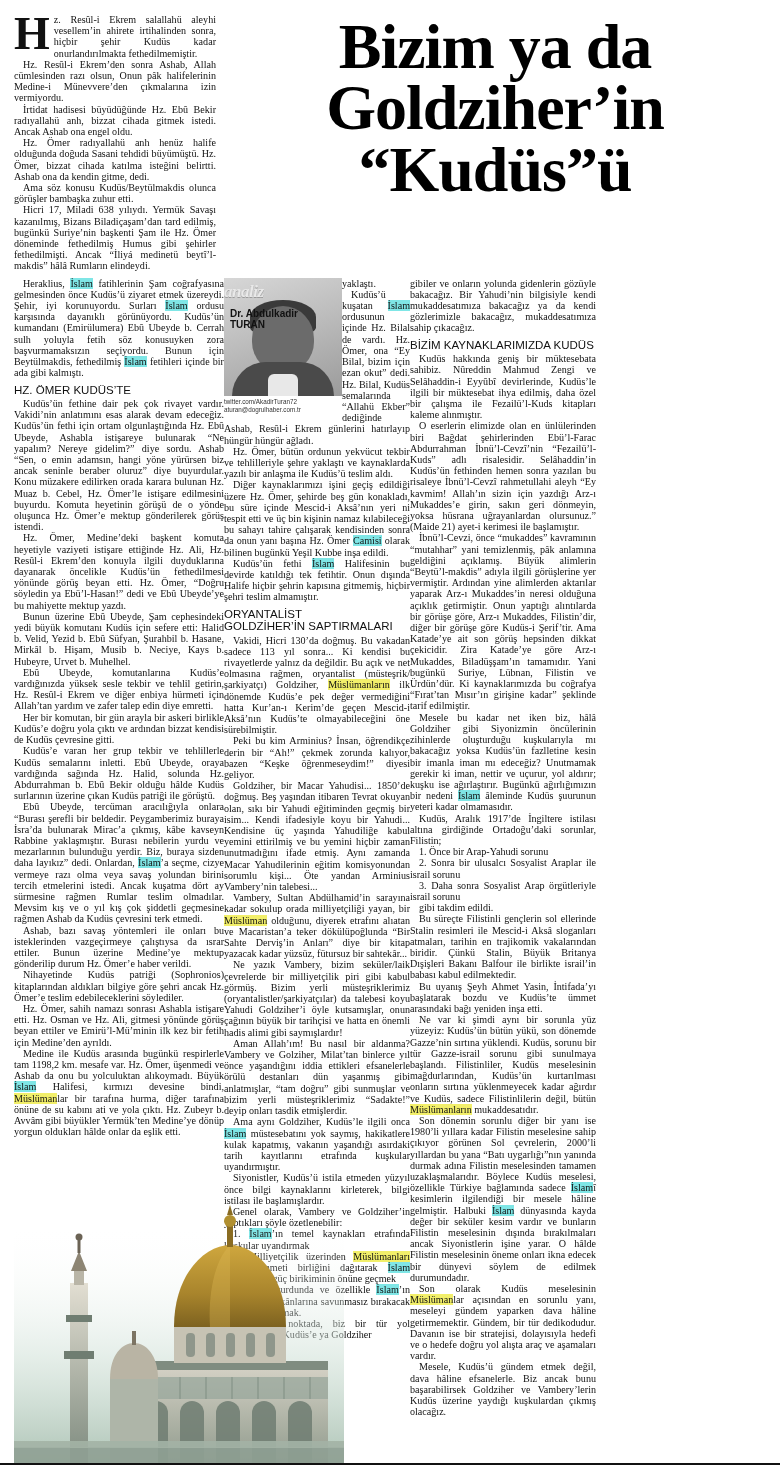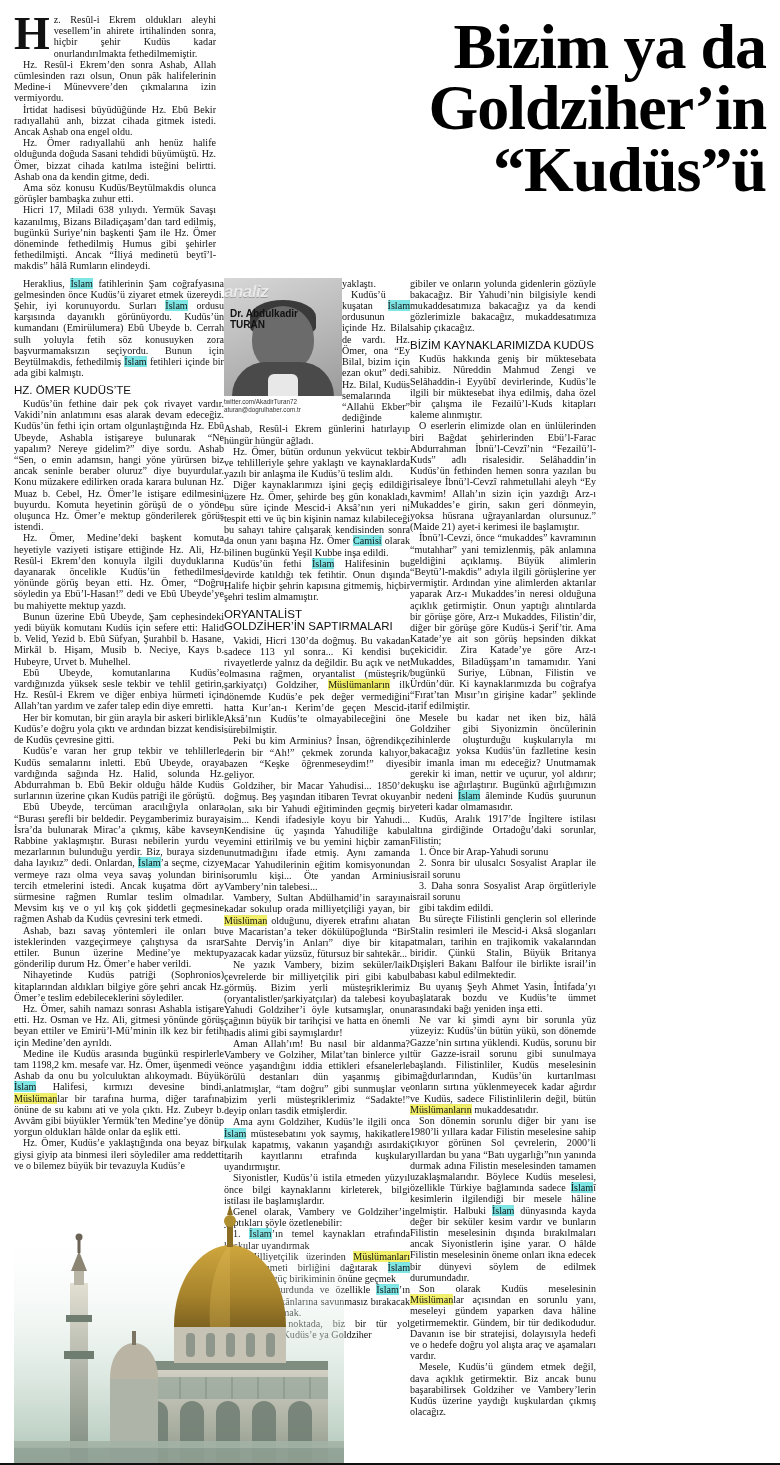--- a/index.html
+++ b/index.html
@@ -15,21 +15,21 @@
 
   
   .head-row{display:flex;align-items:flex-start;}
   .head-left{width:210px;flex:0 0 210px;padding-right:8px;box-sizing:border-box;}
   .head-right{flex:1;}
   .headline{
     font-family:"Liberation Serif", serif;
     font-weight:bold;
     font-size:64px;
     line-height:0.96;
-    text-align:right;
+    text-align:center;
     letter-spacing:-1px;
     color:#000;
     margin:0;
     padding-top:2px;
   }
   .headline div{white-space:nowrap;}
 
   
   .col-text{
     font-size:10.1px;
@@ -89,21 +89,21 @@
   .analyst .photo .body{
     position:absolute;left:8px;bottom:0;width:102px;height:34px;
     background:#4a4a4a;border-radius:40px 40px 0 0;
   }
   .analyst .photo .shirt{
     position:absolute;left:44px;bottom:0;width:30px;height:22px;
     background:#e8e8e8;border-radius:6px 6px 0 0;
   }
   .analyst .tag{
     position:absolute;left:0;top:4px;
-    font-family:Liberation Sans, sans-serif;
+    font-family:Liberation Serif, serif;
     font-style:italic;font-weight:bold;font-size:17px;
     color:#e9e9e9;letter-spacing:-0.5px;
     text-shadow:0 1px 0 rgba(0,0,0,.25);
   }
   .analyst .name{
     font-family:"Liberation Sans", sans-serif;
     font-weight:bold;font-size:10px;line-height:11px;
     position:absolute;left:6px;top:30px;color:#111;
   }
   .analyst .contact{
@@ -125,21 +125,21 @@
   .footer-rule{position:absolute;left:0;bottom:0;width:100%;height:2px;background:#111;}
 </style>
 </head>
 <body>
 
 <div class="page">
 
   <div class="head-row">
     <div class="head-left">
       <div class="col-text">
-        <p class="noind"><span class="dropcap">H</span><span>z. Resûl-i Ekrem oldukları aleyhi vesellem’in ahirete irtihalinden sonra, hiçbir şehir Kudüs kadar onurlandırılmakta fethedilmemiştir.</span></p>
+        <p class="noind"><span class="dropcap">H</span><span>z. Resûl-i Ekrem salallahü aleyhi vesellem’in ahirete irtihalinden sonra, hiçbir şehir Kudüs kadar onurlandırılmakta fethedilmemiştir.</span></p>
         <p><span>Hz. Resûl-i Ekrem’den sonra Ashab, Allah cümlesinden razı olsun, Onun pâk halifelerinin Medine-i Münevvere’den çıkmalarına izin vermiyordu.</span></p>
         <p><span>İrtidat hadisesi büyüdüğünde Hz. Ebû Bekir radıyallahü anh, bizzat cihada gitmek istedi. Ancak Ashab ona engel oldu.</span></p>
         <p><span>Hz. Ömer radıyallahü anh henüz halife olduğunda doğuda Sasani tehdidi büyümüştü. Hz. Ömer, bizzat cihada katılma isteğini belirtti. Ashab ona da kendin gitme, dedi.</span></p>
         <p><span>Ama söz konusu Kudüs/Beytülmakdis olunca görüşler bambaşka zuhur etti.</span></p>
         <p><span>Hicri 17, Miladi 638 yılıydı. Yermük Savaşı kazanılmış, Bizans Biladiçaşam’dan tard edilmiş, bugünkü Suriye’nin başkenti Şam ile Hz. Ömer döneminde fethedilmiş Humus gibi şehirler fethedilmişti. Ancak “İliyá medinetü beytî’l-makdis” hâlâ Rumların elindeydi.</span></p>
       </div>
     </div>
     <div class="head-right">
       <div class="headline">
         <div>Bizim ya da</div>
@@ -159,21 +159,20 @@
         <p><span>Hz. Ömer, Medine’deki başkent komuta heyetiyle vaziyeti istişare ettiğinde Hz. Ali, Hz. Resûl-i Ekrem’den konuyla ilgili duyduklarına dayanarak öncelikle Kudüs’ün fethedilmesi yönünde görüş beyan etti. Hz. Ömer, “Doğru söyledin ya Ebü’l-Hasan!” dedi ve Ebû Ubeyde’ye bu mahiyette mektup yazdı.</span></p>
         <p><span>Bunun üzerine Ebû Ubeyde, Şam cephesindeki yedi büyük komutanı Kudüs için sefere etti: Halid b. Velid, Yezid b. Ebû Süfyan, Şurahbil b. Hasane, Mirkâl b. Hişam, Musib b. Neciye, Kays b. Hubeyre, Urvet b. Muhelhel.</span></p>
         <p><span>Ebû Ubeyde, komutanlarına Kudüs’e vardığınızda yüksek sesle tekbir ve tehlil getirin, Hz. Resûl-i Ekrem ve diğer enbiya hürmeti için Allah’tan yardım ve zafer talep edin diye emretti.</span></p>
         <p><span>Her bir komutan, bir gün arayla bir askeri birlikle Kudüs’e doğru yola çıktı ve ardından bizzat kendisi de Kudüs çevresine gitti.</span></p>
         <p><span>Kudüs’e varan her grup tekbir ve tehlillerle Kudüs semalarını inletti. Ebû Ubeyde, oraya vardığında sağında Hz. Halid, solunda Hz. Abdurrahman b. Ebû Bekir olduğu hâlde Kudüs surlarının üzerine çıkan Kudüs patriği ile görüştü.</span></p>
         <p><span>Ebû Ubeyde, tercüman aracılığıyla onlara “Burası şerefli bir beldedir. Peygamberimiz buraya İsra’da bulunarak Mirac’a çıkmış, kâbe kavseyn Rabbine yaklaşmıştır. Burası nebilerin yurdu ve mezarlarının bulunduğu yerdir. Biz, buraya sizden daha layıkız” dedi. Onlardan, <span class="hl-cyan">İslam</span>’a seçme, cizye vermeye razı olma veya savaş yolundan birini tercih etmelerini istedi. Ancak kuşatma dört ay sürmesine rağmen Rumlar teslim olmadılar. Mevsim kış ve o yıl kış çok şiddetli geçmesine rağmen Ashab da Kudüs çevresini terk etmedi.</span></p>
         <p><span>Ashab, bazı savaş yöntemleri ile onları bu isteklerinden vazgeçirmeye çalıştıysa da ısrar ettiler. Bunun üzerine Medine’ye mektup gönderilip durum Hz. Ömer’e haber verildi.</span></p>
         <p><span>Nihayetinde Kudüs patriği (Sophronios) kitaplarından aldıkları bilgiye göre şehri ancak Hz. Ömer’e teslim edebileceklerini söylediler.</span></p>
         <p><span>Hz. Ömer, sahih namazı sonrası Ashabla istişare etti. Hz. Osman ve Hz. Ali, gitmesi yönünde görüş beyan ettiler ve Emirü’l-Mü’minin ilk kez bir fetih için Medine’den ayrıldı.</span></p>
         <p><span>Medine ile Kudüs arasında bugünkü respirlerle tam 1198,2 km. mesafe var. Hz. Ömer, üşenmedi ve Ashab da onu bu yolculuktan alıkoymadı. Büyük <span class="hl-cyan">İslam</span> Halifesi, kırmızı devesine bindi, <span class="hl-yellow">Müslüman</span>lar bir tarafına hurma, diğer tarafına önüne de su kabını ati ve yola çıktı. Hz. Zubeyr b. Avvâm gibi büyükler Yermük’ten Medine’ye dönüp yorgun oldukları hâlde onlar da eşlik etti.</span></p>
-        <p><span>Hz. Ömer, Kudüs’e yaklaştığında ona beyaz bir giysi giyip ata binmesi ileri söylediler ama reddetti ve o bilemez büyük bir tevazuyla Kudüs’e</span></p>
       </div>
     </div>
 
     <div class="col">
       <div class="analyst">
         <div class="photo">
           <div class="hair"></div>
           <div class="face"></div>
           <div class="body"></div>
           <div class="shirt"></div>
@@ -225,21 +224,21 @@
         <p><span>Kudüs, Aralık 1917’de İngiltere istilası altına girdiğinde Ortadoğu’daki sorunlar, Filistin;</span></p>
         <p><span>1. Önce bir Arap-Yahudi sorunu</span></p>
         <p><span>2. Sonra bir ulusalcı Sosyalist Araplar ile israil sorunu</span></p>
         <p><span>3. Daha sonra Sosyalist Arap örgütleriyle israil sorunu</span></p>
         <p><span>gibi takdim edildi.</span></p>
         <p><span>Bu süreçte Filistinli gençlerin sol ellerinde Stalin resimleri ile Mescid-i Aksâ sloganları atmaları, tarihin en trajikomik vakalarından biridir. Çünkü Stalin, Büyük Britanya Dışişleri Bakanı Balfour ile birlikte israil’in babası kabul edilmektedir.</span></p>
         <p><span>Bu uyanış Şeyh Ahmet Yasin, İntifada’yı başlatarak bozdu ve Kudüs’te ümmet arasındaki bağı yeniden inşa etti.</span></p>
         <p><span>Ne var ki şimdi aynı bir sorunla yüz yüzeyiz: Kudüs’ün bütün yükü, son dönemde Gazze’nin sırtına yüklendi. Kudüs, sorunu bir tür Gazze-israil sorunu gibi sunulmaya başlandı. Filistinliler, Kudüs meselesinin mağdurlarından, Kudüs’ün kurtarılması onların sırtına yüklenmeyecek kadar ağırdır ve Kudüs, sadece Filistinlilerin değil, bütün <span class="hl-yellow">Müslümanların</span> mukaddesatıdır.</span></p>
         <p><span>Son dönemin sorunlu diğer bir yanı ise 1980’li yıllara kadar Filistin meselesine sahip çıkıyor görünen Sol çevrelerin, 2000’li yıllardan bu yana “Batı uygarlığı”nın yanında durmak adına Filistin meselesinden tamamen uzaklaşmalarıdır. Böylece Kudüs meselesi, özellikle Türkiye bağlamında sadece <span class="hl-cyan">İslam</span>î kesimlerin ilgilendiği bir mesele hâline gelmiştir. Halbuki <span class="hl-cyan">İslam</span> dünyasında kayda değer bir seküler kesim vardır ve bunların Filistin meselesinin dışında bırakılmaları ancak Siyonistlerin işine yarar. O hâlde Filistin meselesinin öneme onları ikna edecek bir dünyevi söylem de edilmek durumundadır.</span></p>
         <p><span>Son olarak Kudüs meselesinin <span class="hl-yellow">Müslüman</span>lar açısından en sorunlu yanı, meseleyi gündem yaparken dava hâline getirmemektir. Gündem, bir tür dedikodudur. Davanın ise bir stratejisi, dolayısıyla hedefi ve o hedefe doğru yol alışta araç ve aşamaları vardır.</span></p>
-        <p><span>Mesele, Kudüs’ü gündem etmek değil, dava açıklık getirmektir. Biz ancak bunu başarabilirsek Goldziher ve Vambery’lerin Kudüs üzerine yaydığı kuşkulardan çıkmış olacağız.</span></p>
+        <p><span>Mesele, Kudüs’ü gündem etmek değil, dava hâline efsanelerle. Biz ancak bunu başarabilirsek Goldziher ve Vambery’lerin Kudüs üzerine yaydığı kuşkulardan çıkmış olacağız.</span></p>
       </div>
     </div>
 
   </div>
 
   <svg class="mosque" viewBox="0 0 330 300" xmlns="http://www.w3.org/2000/svg">
     <defs>
       <linearGradient id="skyG" x1="0" y1="0" x2="0" y2="1">
         <stop offset="0%" stop-color="#ffffff" stop-opacity="0"></stop>
         <stop offset="55%" stop-color="#cfe0d6" stop-opacity="0.55"></stop>

